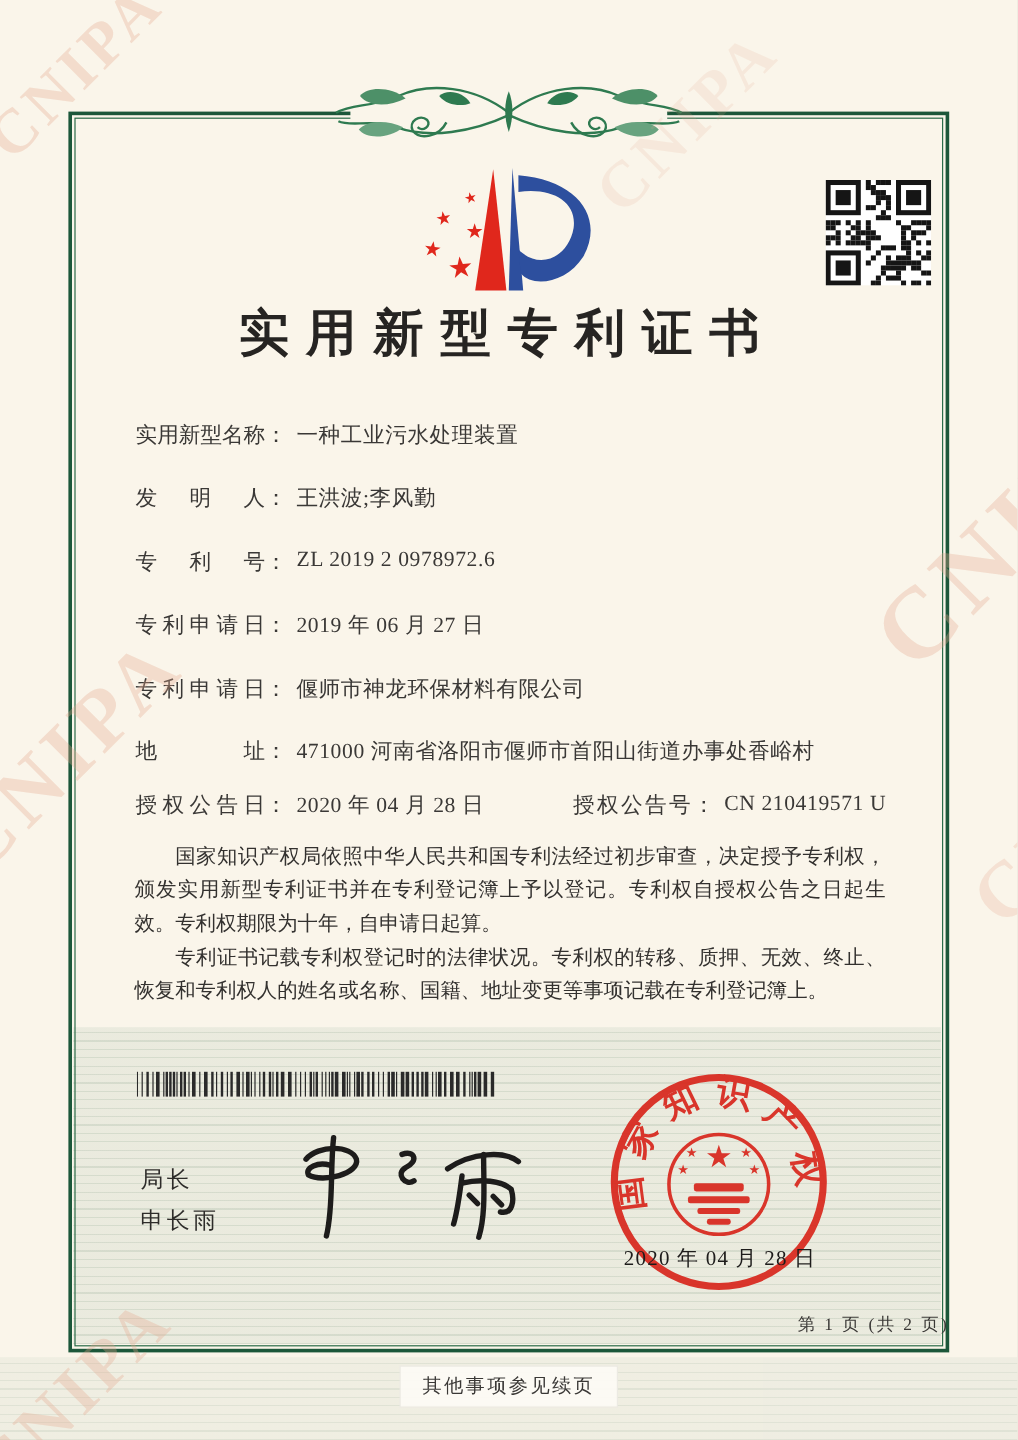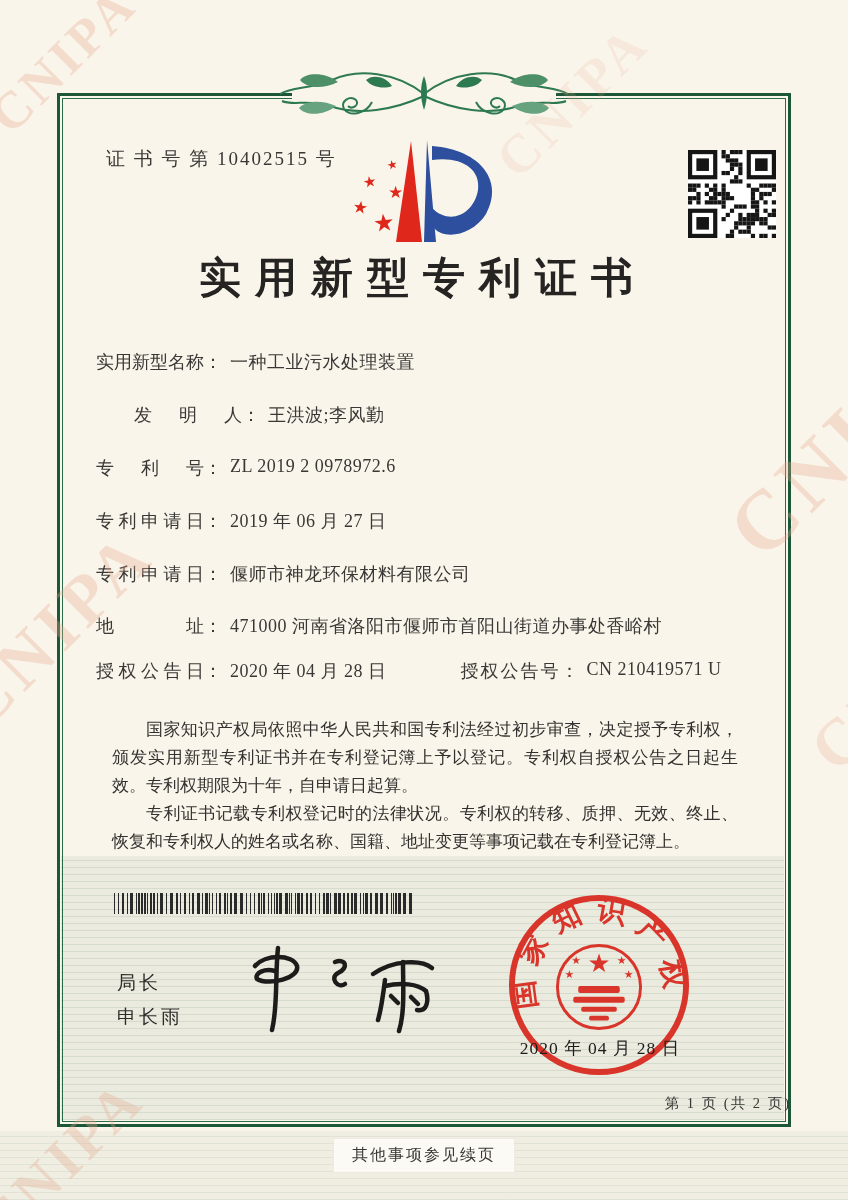--- a/index.html
+++ b/index.html
@@ -30,29 +30,29 @@
   .cert-no{position:absolute; left:106px; top:146px; z-index:3;
     font-size:19px; letter-spacing:2px; color:#3a3836;}
   .qr{position:absolute; left:688px; top:150px; width:88px; height:88px; z-index:3;}
   .logo{position:absolute; left:332px; top:136px; width:182px; height:114px; z-index:3;}
   .title{position:absolute; left:0; right:2px; top:250px; z-index:3;
     text-align:center; font-size:42px; font-weight:bold; letter-spacing:14px;
     color:#262422;}
   
   .ornament{position:absolute; left:274px; top:64px; width:300px; height:60px; z-index:3;}
   
-  .row{position:absolute; left:96px; z-index:3; font-size:18px; color:#3a3836;
+  .row{position:absolute; left:113px; z-index:3; font-size:18px; color:#3a3836;
     white-space:nowrap;}
   .row .label{display:inline-block; width:108px; text-align:justify; text-align-last:justify; vertical-align:top;}
   .row .colon{display:inline-block; vertical-align:top;}
   .row .value{display:inline-block; margin-left:8px; vertical-align:top; letter-spacing:.5px;}
   .row .gz{margin-left:74px;}
   .row .gz .label2{letter-spacing:2px;margin-top:40px;}
   
-  .paras{position:absolute; left:112px; top:716px; width:626px; z-index:3;
+  .paras{position:absolute; left:112px; top:700px; width:626px; z-index:3;
     font-size:17px; line-height:1.65; text-align:justify; color:#33312f;}
   .paras p{margin:0; text-indent:2em;}
   
   .barcode{position:absolute; left:114px; top:893px; width:298px; height:21px; z-index:3;}
   
   .signer-title{position:absolute; left:117px; top:970px; font-size:19px; z-index:3; letter-spacing:3px;}
   .signer-name{position:absolute; left:117px; top:1004px; font-size:19px; z-index:3; letter-spacing:3px;}
   .signature{position:absolute; left:215px; top:934px; width:235px; height:104px; z-index:3;}
   
   .seal{position:absolute; left:505px; top:891px; width:188px; height:188px; z-index:3; opacity:.92;}
@@ -100,21 +100,20 @@
     </g>
   </svg>
 
   <div class="wm" style="left:-28px; top:30px; font-size:52px;">CNIPA</div>
   <div class="wm" style="left:478px; top:70px; font-size:54px; opacity:.16;">CNIPA</div>
   <div class="wm" style="left:700px; top:390px; font-size:84px;">CNIPA</div>
   <div class="wm" style="left:-68px; top:590px; font-size:70px;">CNIPA</div>
   <div class="wm" style="left:788px; top:640px; font-size:66px; opacity:.25;">CNIPA</div>
   <div class="wm" style="left:-40px; top:1128px; font-size:58px;">CNIPA</div>
 
-  <div class="cert-no">证 书 号 第 10402515 号</div>
 
   <svg class="logo" viewBox="0 0 182 114">
     <polygon points="79,5 90,106 64,106" fill="#e0271c"></polygon>
     <polygon points="95,4 104,106 92,106" fill="#2d4f9e"></polygon>
     <path d="M100,10 C150,14 172,46 154,78 C140,100 112,104 102,92 L100,72 C118,90 142,78 146,54 C149,32 128,20 100,24 Z" fill="#2d4f9e"></path>
     <text x="56" y="34" font-size="12" fill="#e0271c" transform="rotate(-14 56 34)">★</text>
     <text x="32" y="52" font-size="15" fill="#e0271c" transform="rotate(-10 32 52)">★</text>
     <text x="56" y="62" font-size="17" fill="#e0271c">★</text>
     <text x="20" y="76" font-size="17" fill="#e0271c" transform="rotate(8 20 76)">★</text>
     <text x="42" y="96" font-size="24" fill="#e0271c" transform="rotate(-6 42 96)">★</text>
@@ -248,21 +247,21 @@
       <rect x="0" y="56" width="28" height="28" fill="#151515"></rect>
       <rect x="4" y="60" width="20" height="20" fill="#fff"></rect>
       <rect x="8" y="64" width="12" height="12" fill="#151515"></rect>
     </svg>
 
   <div class="title">实用新型专利证书</div>
 
   <div class="row" style="top:350px;">
     <span class="label">实用新型名称</span><span class="colon">：</span><span class="value">一种工业污水处理装置</span>
   </div>
-  <div class="row" style="top:403px;margin-left:38px;">
+  <div class="row" style="top:403px;">
     <span class="label">发明人</span><span class="colon">：</span><span class="value">王洪波;李风勤</span>
   </div>
   <div class="row" style="top:456px;">
     <span class="label">专利号</span><span class="colon">：</span><span class="value">ZL 2019 2 0978972.6</span>
   </div>
   <div class="row" style="top:509px;">
     <span class="label">专利申请日</span><span class="colon">：</span><span class="value">2019 年 06 月 27 日</span>
   </div>
   <div class="row" style="top:562px;">
     <span class="label">专利申请日</span><span class="colon">：</span><span class="value">偃师市神龙环保材料有限公司</span>

